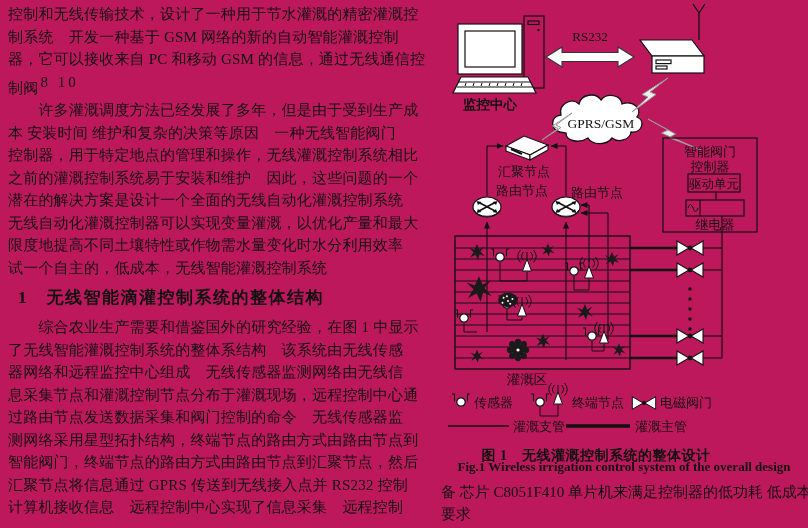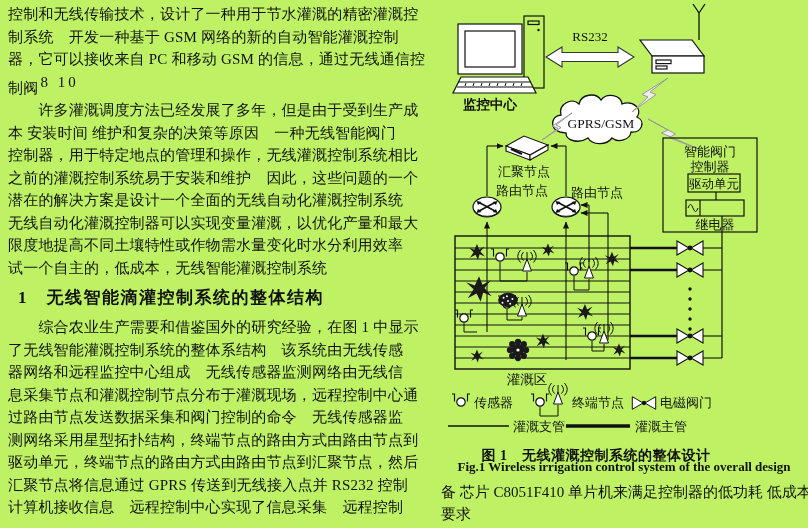--- a/index.html
+++ b/index.html
@@ -1,16 +1,16 @@
 <!DOCTYPE html>
 <html><head>
 <meta charset="utf-8">
 <style>
   html,body{margin:0;padding:0;background:#fff;}
-  #page{position:relative;width:808px;height:528px;background:#bef264;overflow:hidden;
+  #page{position:relative;width:808px;height:528px;background:#be185d;overflow:hidden;
         font-family:"Liberation Serif","DejaVu Serif",serif;color:#111;}
   
   #left-col{position:absolute;left:0;top:0;width:440px;height:528px;padding:3px 4px 0 8px;
             box-sizing:border-box;overflow:hidden;}
   #left-col .line{font-size:15px;line-height:22.5px;white-space:pre;letter-spacing:.2px;}
   #left-col .heading{font-size:17px;font-weight:bold;line-height:24px;padding:7px 0 6px 10px;
                      letter-spacing:1.5px;white-space:pre;}
   #left-col sup{font-size:15px;vertical-align:super;letter-spacing:3px;margin-left:2px;}
   
   #right-col{position:absolute;left:440px;top:0;width:368px;height:528px;}
@@ -42,21 +42,21 @@
       <div class="line">无线自动化灌溉控制器可以实现变量灌溉，以优化产量和最大</div>
       <div class="line">限度地提高不同土壤特性或作物需水量变化时水分利用效率</div>
       <div class="line">试一个自主的，低成本，无线智能灌溉控制系统</div>
       <div class="heading">1　无线智能滴灌控制系统的整体结构</div>
       <div class="line">　　综合农业生产需要和借鉴国外的研究经验，在图 1 中显示</div>
       <div class="line">了无线智能灌溉控制系统的整体系结构　该系统由无线传感</div>
       <div class="line">器网络和远程监控中心组成　无线传感器监测网络由无线信</div>
       <div class="line">息采集节点和灌溉控制节点分布于灌溉现场，远程控制中心通</div>
       <div class="line">过路由节点发送数据采集和阀门控制的命令　无线传感器监</div>
       <div class="line">测网络采用星型拓扑结构，终端节点的路由方式由路由节点到</div>
-      <div class="line">驱动单元，终端节点的路由方式由路由节点到汇聚节点，然后</div>
+      <div class="line">智能阀门，终端节点的路由方式由路由节点到汇聚节点，然后</div>
       <div class="line">汇聚节点将信息通过 GPRS 传送到无线接入点并 RS232 控制</div>
       <div class="line">计算机接收信息　远程控制中心实现了信息采集　远程控制</div>
     </div>
 
   <div id="right-col">
 
     <svg id="fig-svg" width="368" height="436" viewBox="440 0 368 436">
       <defs>
         <marker id="ah" markerWidth="9" markerHeight="8" refX="6.5" refY="3" orient="auto" markerUnits="userSpaceOnUse">
           <path d="M0,0 L7,3 L0,6 Z" fill="#111"></path>

